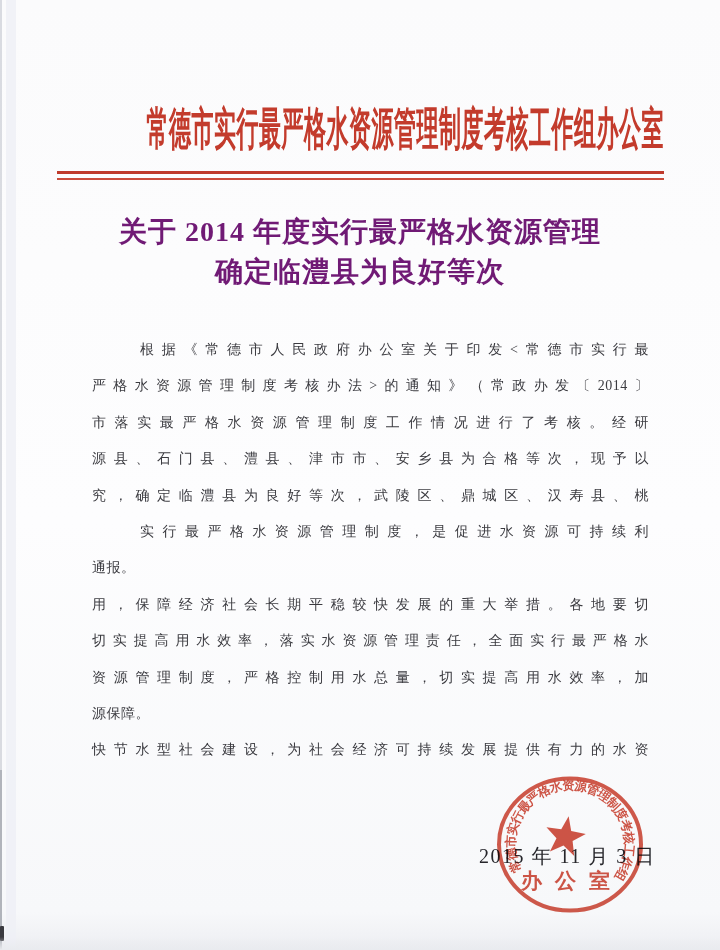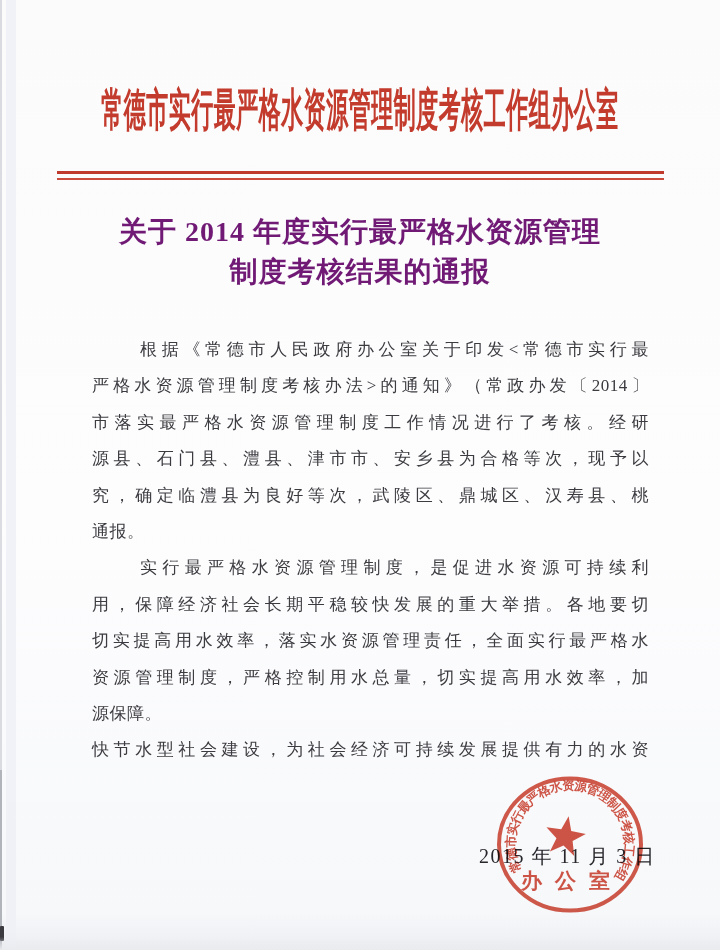--- a/index.html
+++ b/index.html
@@ -10,33 +10,33 @@
   }
   
   .scan-band-left{position:absolute;left:6px;top:0;width:10px;height:100%;background:#eef0f6;opacity:.85;}
   .scan-line-left{position:absolute;left:0;top:0;width:2px;height:100%;background:#c3c6ce;opacity:.6;}
   .scan-dark-bl{position:absolute;left:0;top:926px;width:4px;height:15px;background:#3a3a40;border-radius:1px;}
   .scan-line-bl{position:absolute;left:0;top:770px;width:2px;height:180px;background:#8a8d95;opacity:.5;}
   .scan-bottom{position:absolute;left:0;bottom:0;width:100%;height:13px;
     background:linear-gradient(180deg,rgba(233,235,239,0),#e9ebef);}
 
   
-  .masthead{position:absolute;top:80px;left:56px;width:608px;height:62px;
-    display:flex;align-items:center;justify-content:center;}
+  .masthead{position:absolute;top:99px;left:56px;width:608px;height:62px;
+    display:flex;align-items:center;justify-content:flex-end;}
   .masthead-text{font-weight:700;font-size:22px;letter-spacing:.5px;white-space:nowrap;
     transform:scaleY(2.05);transform-origin:center;}
   .rule-top{position:absolute;top:171px;left:57px;width:607px;height:3px;}
   .rule-bottom{position:absolute;top:178px;left:57px;width:607px;height:2px;}
 
   
   .doc-title{position:absolute;top:212px;left:60px;width:600px;text-align:center;
     font-size:28px;font-weight:700;color:#701a75;line-height:40px;letter-spacing:1px;}
 
   
-  .body-block{position:absolute;top:332px;left:92px;width:557px;font-size:17px;color:#3b3b40;}
+  .body-block{position:absolute;top:332px;left:92px;width:557px;font-size:14px;color:#3b3b40;}
   .line{height:36.4px;line-height:36.4px;white-space:nowrap;letter-spacing:.5px;}
   .just{white-space:normal;text-align:justify;text-align-last:justify;}
   .indent{text-indent:48px;}
 
   
   .issue-date{position:absolute;top:843px;left:479px;font-size:20px;color:#26262b;
     letter-spacing:1.5px;z-index:1;white-space:nowrap;}
   .seal{position:absolute;top:772px;left:494px;width:152px;height:142px;z-index:2;
     mix-blend-mode:multiply;opacity:.95;}
 </style>
@@ -50,31 +50,31 @@
 <div class="scan-bottom"></div>
 
 <div class="masthead">
   <span class="masthead-text" style="color:#c33b2c;">常德市实行最严格水资源管理制度考核工作组办公室</span>
 </div>
 <div class="rule-top" style="background:#bf3a2c;"></div>
 <div class="rule-bottom" style="background:#ca4b3b;"></div>
 
 <div class="doc-title">
   <div>关于 2014 年度实行最严格水资源管理</div>
-  <div>制度考核结果的通报</div>
+  <div>确定临澧县为良好等次</div>
 </div>
 
 <div class="body-block">
   <div class="line just indent">根据《常德市人民政府办公室关于印发&lt;常德市实行最</div>
   <div class="line just">严格水资源管理制度考核办法&gt;的通知》（常政办发〔2014〕</div>
   <div class="line just">市落实最严格水资源管理制度工作情况进行了考核。经研</div>
   <div class="line just">源县、石门县、澧县、津市市、安乡县为合格等次，现予以</div>
   <div class="line just">究，确定临澧县为良好等次，武陵区、鼎城区、汉寿县、桃</div>
+  <div class="line just indent">实行最严格水资源管理制度，是促进水资源可持续利</div>
   <div class="line">通报。</div>
-  <div class="line just indent">实行最严格水资源管理制度，是促进水资源可持续利</div>
   <div class="line just">用，保障经济社会长期平稳较快发展的重大举措。各地要切</div>
   <div class="line just">切实提高用水效率，落实水资源管理责任，全面实行最严格水</div>
   <div class="line just">资源管理制度，严格控制用水总量，切实提高用水效率，加</div>
   <div class="line">源保障。</div>
   <div class="line just">快节水型社会建设，为社会经济可持续发展提供有力的水资</div>
 </div>
 
 <div class="issue-date">2015 年 11 月 3 日</div>
 
 <svg class="seal" viewBox="0 0 152 142" xmlns="http://www.w3.org/2000/svg">

